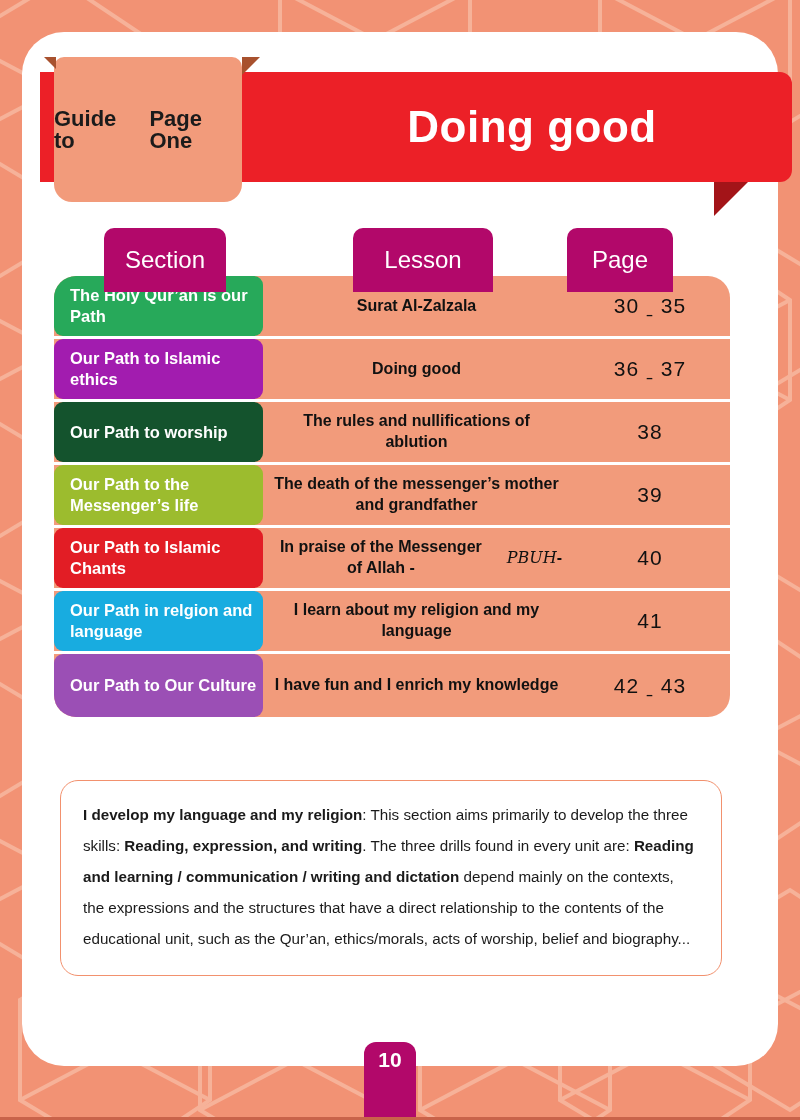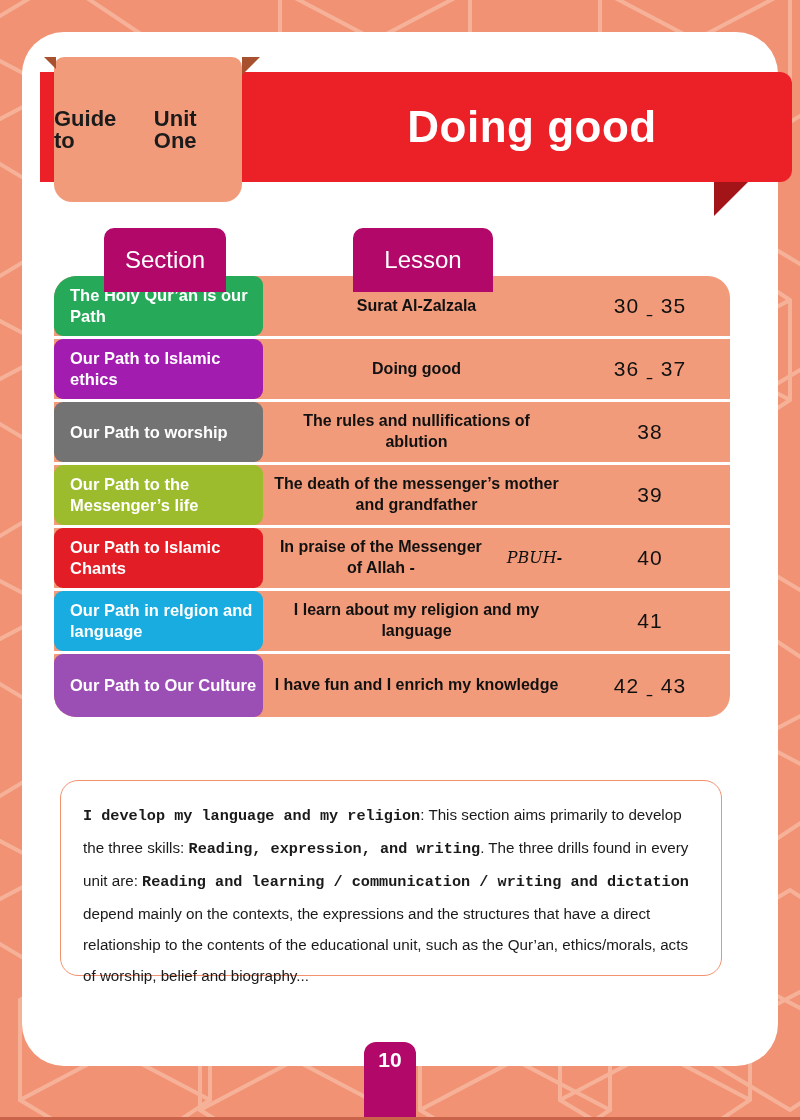--- a/index.html
+++ b/index.html
@@ -128,21 +128,21 @@
     position:absolute; left:60px; top:780px;
     width:662px; height:196px;
     border:1.6px solid #F2916E;
     border-radius:18px;
     padding:18px 22px 0 22px;
     z-index:3;
   }
   .note-box p{
     color:#1A1A1A; font-size:15.2px; line-height:31px; text-align:left;
   }
-  .note-box b{ font-weight:bold;font-family:Liberation Mono, monospace; }
+  .note-box b{ font-weight:bold; }
 
   
   .page-tab{
     position:absolute; left:364px; top:1042px;
     width:52px; height:96px;
     background:#B2086A;
     border-radius:12px 12px 0 0;
     display:flex; align-items:flex-start; justify-content:center;
     padding-top:6px;
     color:#FFFFFF; font-size:21px; font-weight:bold;
@@ -198,42 +198,43 @@
 <div class="page-card"></div>
 
 <div class="ribbon-wrap">
   <div class="ribbon-bar"></div>
   <div class="ribbon-fold-right"></div>
   <div class="ribbon-title">Doing good</div>
   <div class="guide-fold-left"></div>
   <div class="guide-fold-right"></div>
   <div class="guide-tab">
     <span>Guide to</span>
-    <span>Unit One</span>
+    <span>Page One</span>
   </div>
 </div>
 
 <div class="col-heads">
   <div class="head-pill head-section">Section</div>
   <div class="head-pill head-lesson">Lesson</div>
+  <div class="head-pill head-page">Page</div>
 </div>
 
 <div class="toc" id="toc">
     <div class="toc-row">
       <div class="cell-section" style="background: rgb(39, 169, 90);">The Holy Qur’an is our Path</div>
       <div class="cell-lesson">Surat Al-Zalzala</div>
       <div class="cell-page">30 ˍ 35</div>
     </div>
     <div class="toc-row">
       <div class="cell-section" style="background: #a21caf;">Our Path to Islamic ethics</div>
       <div class="cell-lesson">Doing good</div>
       <div class="cell-page">36 ˍ 37</div>
     </div>
     <div class="toc-row">
-      <div class="cell-section" style="background: #737373;">Our Path to worship</div>
+      <div class="cell-section" style="background: #14532d;">Our Path to worship</div>
       <div class="cell-lesson">The rules and nullifications of ablution</div>
       <div class="cell-page">38</div>
     </div>
     <div class="toc-row">
       <div class="cell-section" style="background: rgb(156, 188, 46);">Our Path to the Messenger’s life</div>
       <div class="cell-lesson">The death of the messenger’s mother and grandfather</div>
       <div class="cell-page">39</div>
     </div>
     <div class="toc-row">
       <div class="cell-section" style="background: rgb(226, 29, 37);">Our Path to Islamic Chants</div>

